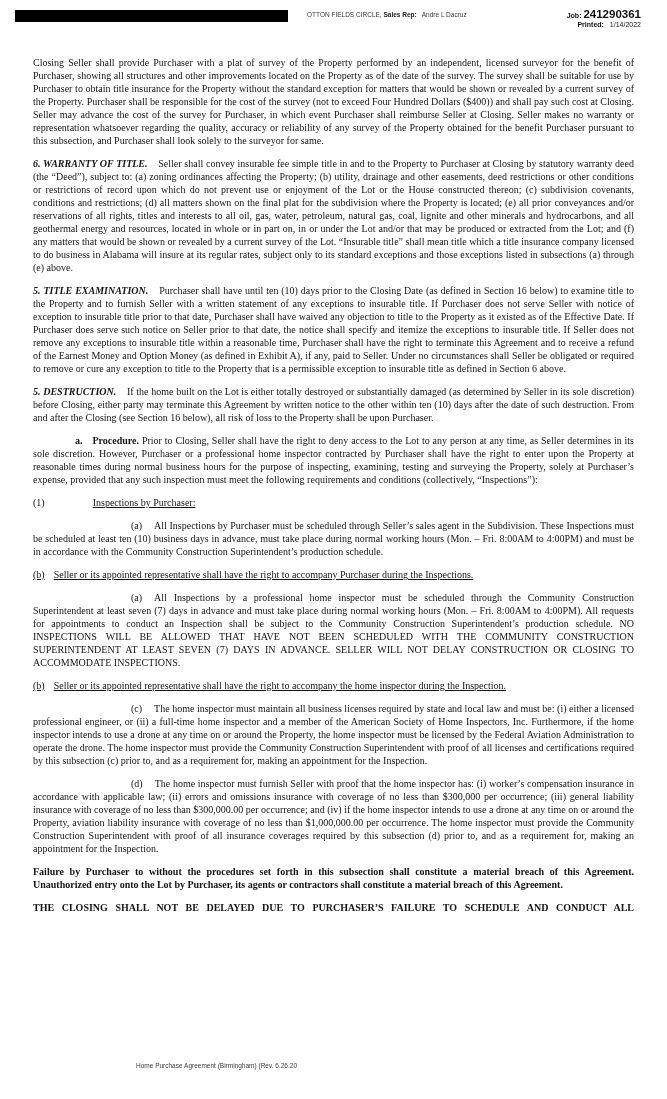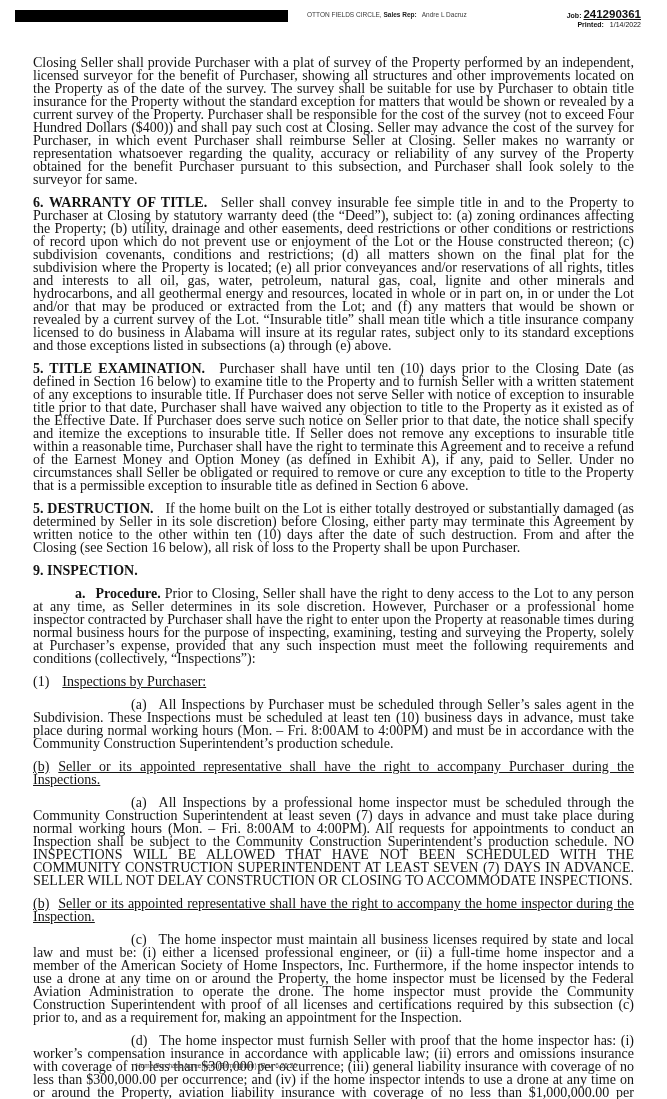--- a/index.html
+++ b/index.html
@@ -23,43 +23,43 @@
     font-family: "Liberation Sans", sans-serif;
     font-size: 6.5px; color: #3a3a3a; white-space: nowrap;
   }
   .header-center b { color: #222; }
   .header-right {
     position: absolute; right: 26px; top: 8px;
     font-family: "Liberation Sans", sans-serif;
     text-align: right; color: #111;
   }
   .job-line { font-size: 7px; font-weight: bold; }
-  .job-line .job-number { font-size: 11.5px; text-decoration: underline; }
+  .job-line .job-number { font-size: 11.5px; }
   .printed-line { font-size: 7px; margin-top: 1px; }
   .printed-line .printed-label { font-weight: bold; margin-right: 4px; }
 
   
   .content {
     position: absolute; left: 33px; top: 56px; width: 601px;
   }
   .content p {
     margin: 0 0 10px 0;
-    font-size: 14px;
+    font-size: 10px;
     line-height: 13px;
     text-align: justify;
   }
   .indent-block { margin-left: 40px; }
-  .sec-head { margin-right: 8px; }
+  .sec-head { margin-right: 8px; font-style: italic; }
   .sec9 { margin-bottom: 11px; }
   .proc { text-indent: 42px; }
   .proc .lbl { margin-right: 10px; }
   .proc .proc-head { }
   .list-head { margin-left: 59px; text-align: left; }
   .list-head .num { margin-right: 13px; }
-  .list-head u { text-underline-offset: 1px; }
+  .list-head u { text-underline-offset: 1px; margin-left: 35px; }
   .sub { text-indent: 98px; }
   .sub .lbl { margin-right: 12px; }
   .sub-single { margin-left: 78px; text-align: left; text-decoration: underline; }
   .sub-single .lbl { margin-right: 9px; }
   .bold-para { font-weight: bold; }
   .closing-line { font-weight: bold; text-align: justify; text-align-last: justify; margin-bottom: 0; }
 
   
   .footer-page {
     position: absolute; left: 33px; top: 1104px;
@@ -107,23 +107,20 @@
     <p>
       <b class="sec-head">5. TITLE EXAMINATION.</b>
       <span>Purchaser shall have until ten (10) days prior to the Closing Date (as defined in Section 16 below) to examine title to the Property and to furnish Seller with a written statement of any exceptions to insurable title. If Purchaser does not serve Seller with notice of exception to insurable title prior to that date, Purchaser shall have waived any objection to title to the Property as it existed as of the Effective Date. If Purchaser does serve such notice on Seller prior to that date, the notice shall specify and itemize the exceptions to insurable title. If Seller does not remove any exceptions to insurable title within a reasonable time, Purchaser shall have the right to terminate this Agreement and to receive a refund of the Earnest Money and Option Money (as defined in Exhibit A), if any, paid to Seller. Under no circumstances shall Seller be obligated or required to remove or cure any exception to title to the Property that is a permissible exception to insurable title as defined in Section 6 above.</span>
     </p>
 
     <p>
       <b class="sec-head">5. DESTRUCTION.</b>
       <span>If the home built on the Lot is either totally destroyed or substantially damaged (as determined by Seller in its sole discretion) before Closing, either party may terminate this Agreement by written notice to the other within ten (10) days after the date of such destruction. From and after the Closing (see Section 16 below), all risk of loss to the Property shall be upon Purchaser.</span>
     </p>
 
-    <p class="sec9">
-      <b>9. INSPECTION.</b>
-    </p>
 
     <p class="proc">
       <b class="lbl">a.</b><b class="proc-head">Procedure.</b>
       <span>Prior to Closing, Seller shall have the right to deny access to the Lot to any person at any time, as Seller determines in its sole discretion. However, Purchaser or a professional home inspector contracted by Purchaser shall have the right to enter upon the Property at reasonable times during normal business hours for the purpose of inspecting, examining, testing and surveying the Property, solely at Purchaser’s expense, provided that any such inspection must meet the following requirements and conditions (collectively, “Inspections”):</span>
     </p>
 
     <p class="list-head">
       <span class="num">(1)</span><u>Inspections by Purchaser:</u>
     </p>
 
@@ -147,20 +144,21 @@
     <p class="sub">
       <span class="lbl">(c)</span><span>The home inspector must maintain all business licenses required by state and local law and must be: (i) either a licensed professional engineer, or (ii) a full-time home inspector and a member of the American Society of Home Inspectors, Inc. Furthermore, if the home inspector intends to use a drone at any time on or around the Property, the home inspector must be licensed by the Federal Aviation Administration to operate the drone.  The home inspector must provide the Community Construction Superintendent with proof of all licenses and certifications required by this subsection (c) prior to, and as a requirement for, making an appointment for the Inspection.</span>
     </p>
 
     <p class="sub">
       <span class="lbl">(d)</span><span>The home inspector must furnish Seller with proof that the home inspector has: (i) worker’s compensation insurance in accordance with applicable law; (ii) errors and omissions insurance with coverage of no less than $300,000 per occurrence; (iii) general liability insurance with coverage of no less than $300,000.00 per occurrence; and (iv) if the home inspector intends to use a drone at any time on or around the Property, aviation liability insurance with coverage of no less than $1,000,000.00 per occurrence. The home inspector must provide the Community Construction Superintendent with proof of all insurance coverages required by this subsection (d) prior to, and as a requirement for, making an appointment for the Inspection.</span>
     </p>
 
     <p class="bold-para">Failure by Purchaser to without the procedures set forth in this subsection shall constitute a material breach of this Agreement. Unauthorized entry onto the Lot by Purchaser, its agents or contractors shall constitute a material breach of this Agreement.</p>
 
+    <p class="closing-line">THE CLOSING SHALL NOT BE DELAYED DUE TO PURCHASER’S FAILURE TO SCHEDULE AND CONDUCT ALL</p>
 
   </div>
 
   <div class="footer-page">
     <span>Page</span>
     <b>3</b>
     <span>of</span>
     <b>8</b>
   </div>
   <div class="footer-ref">Home Purchase Agreement (Birmingham) (Rev. 6.26.20</div>

